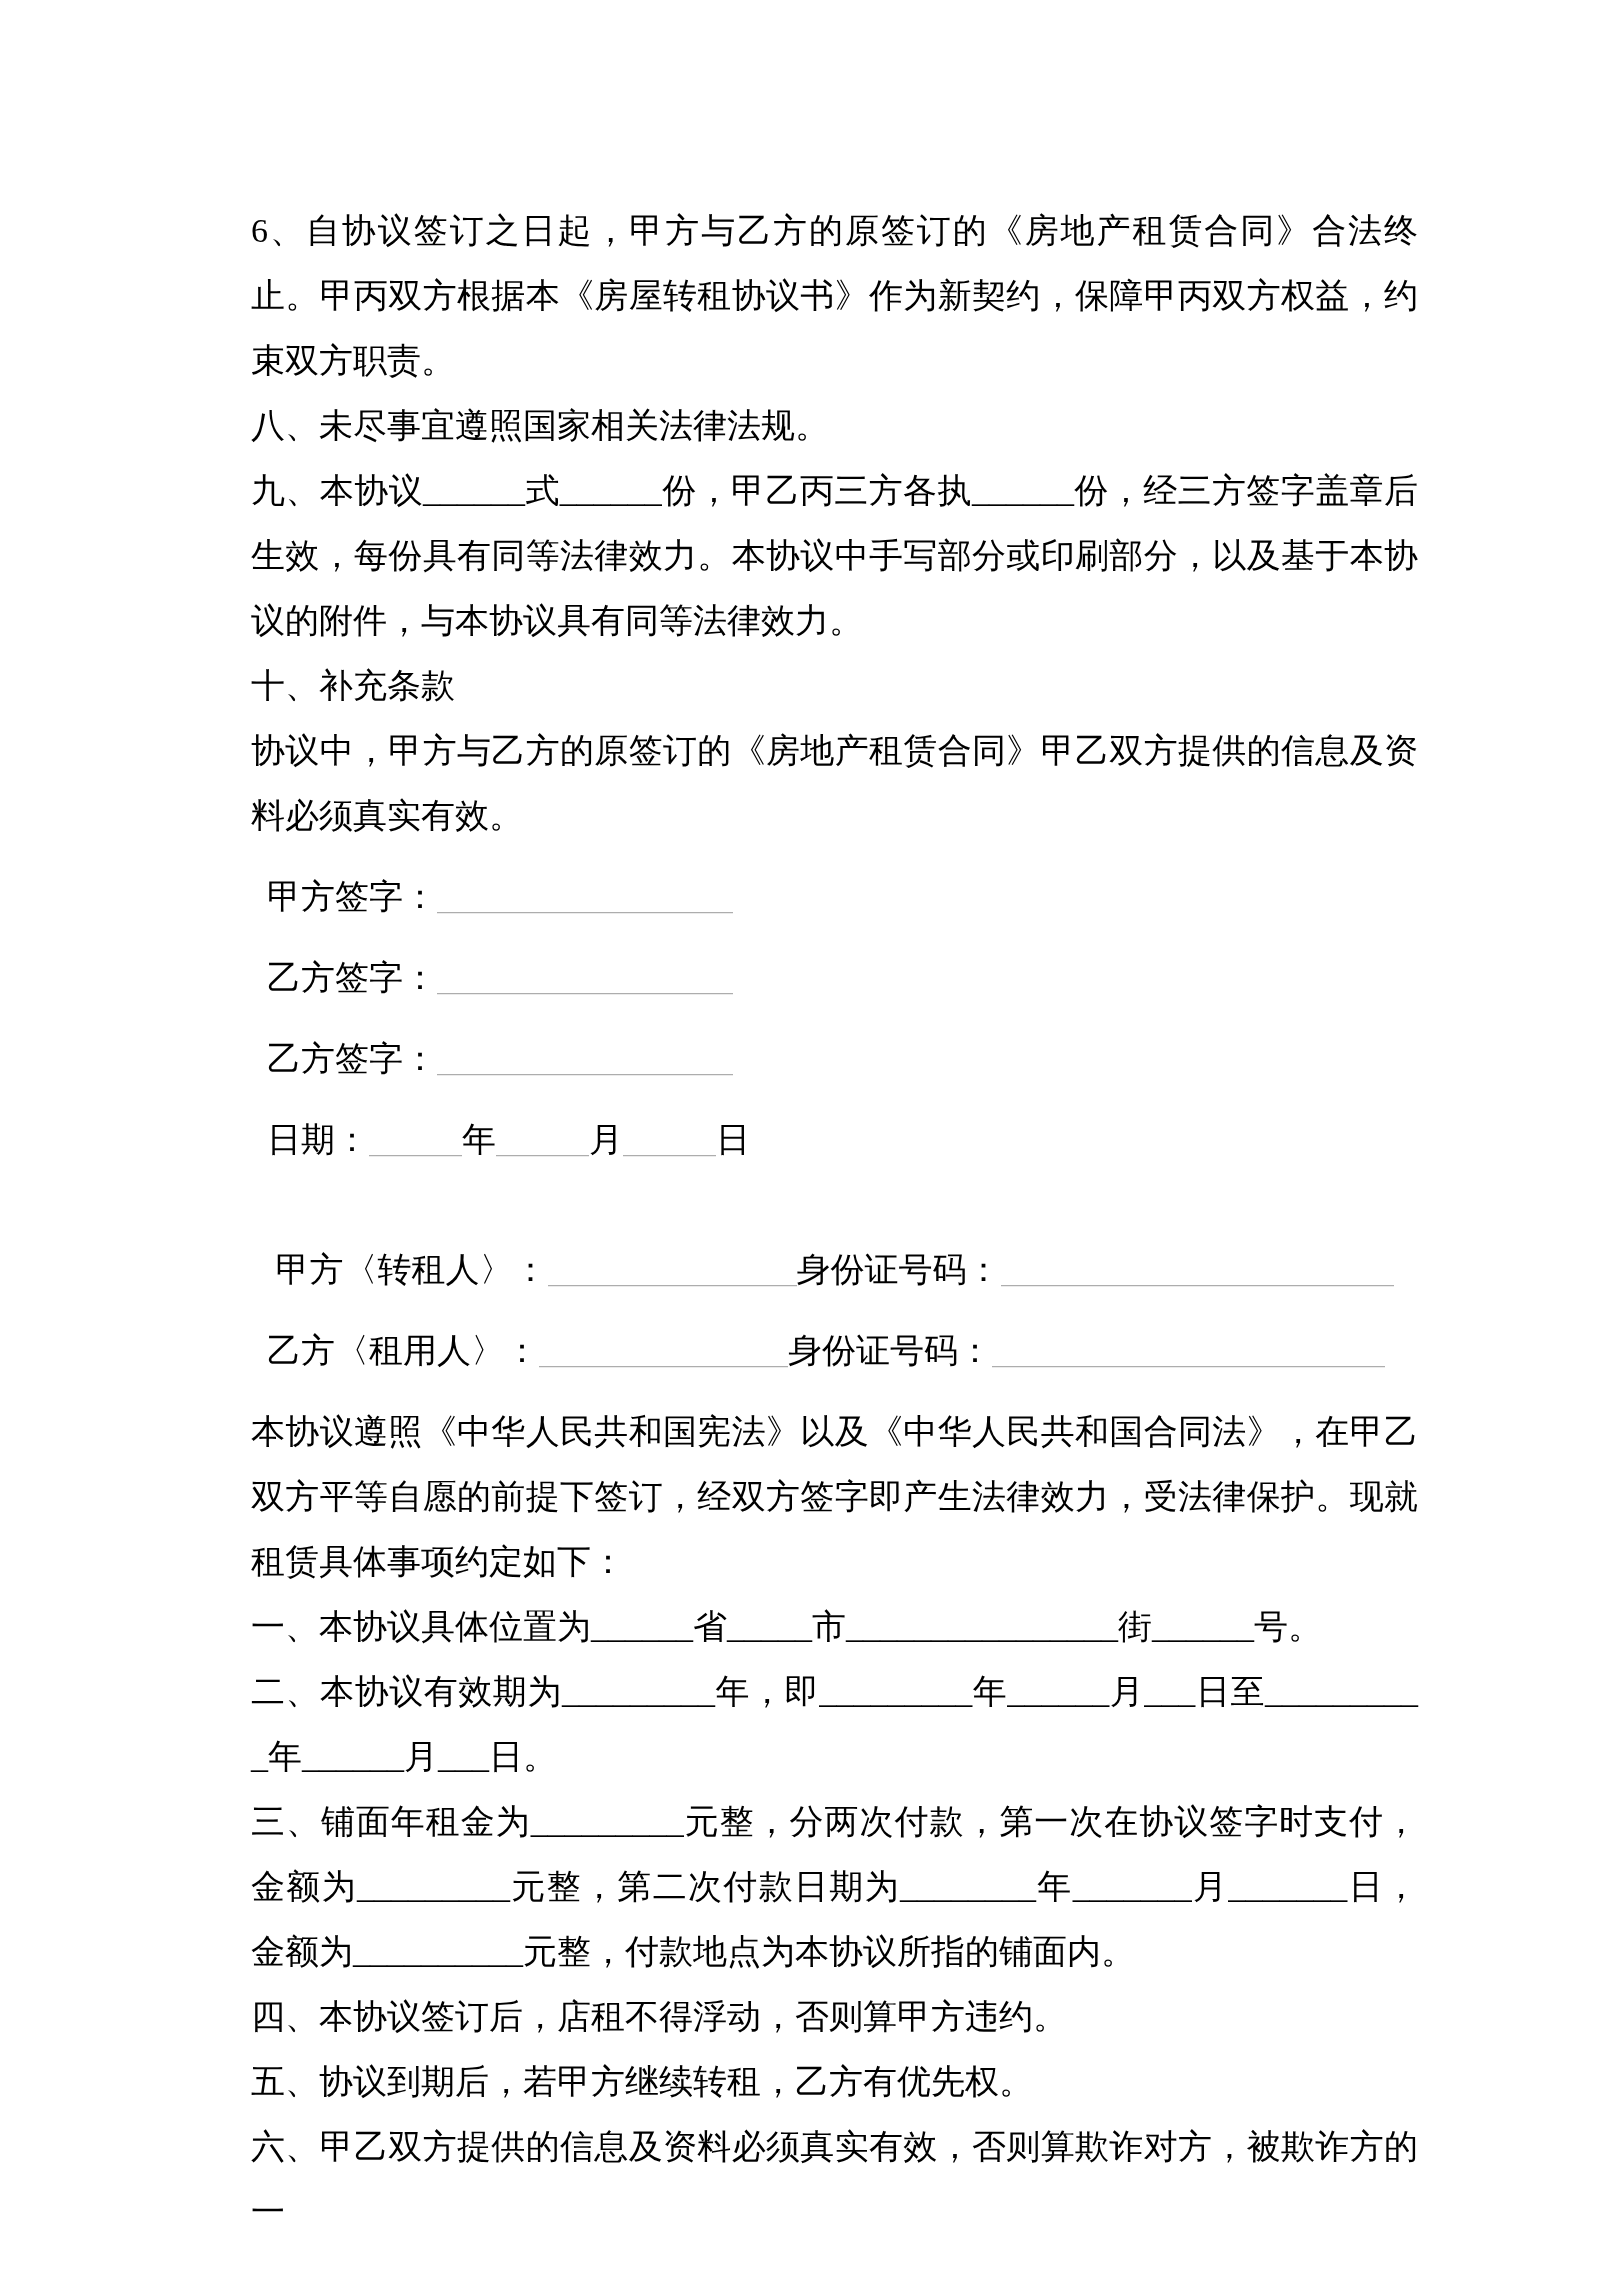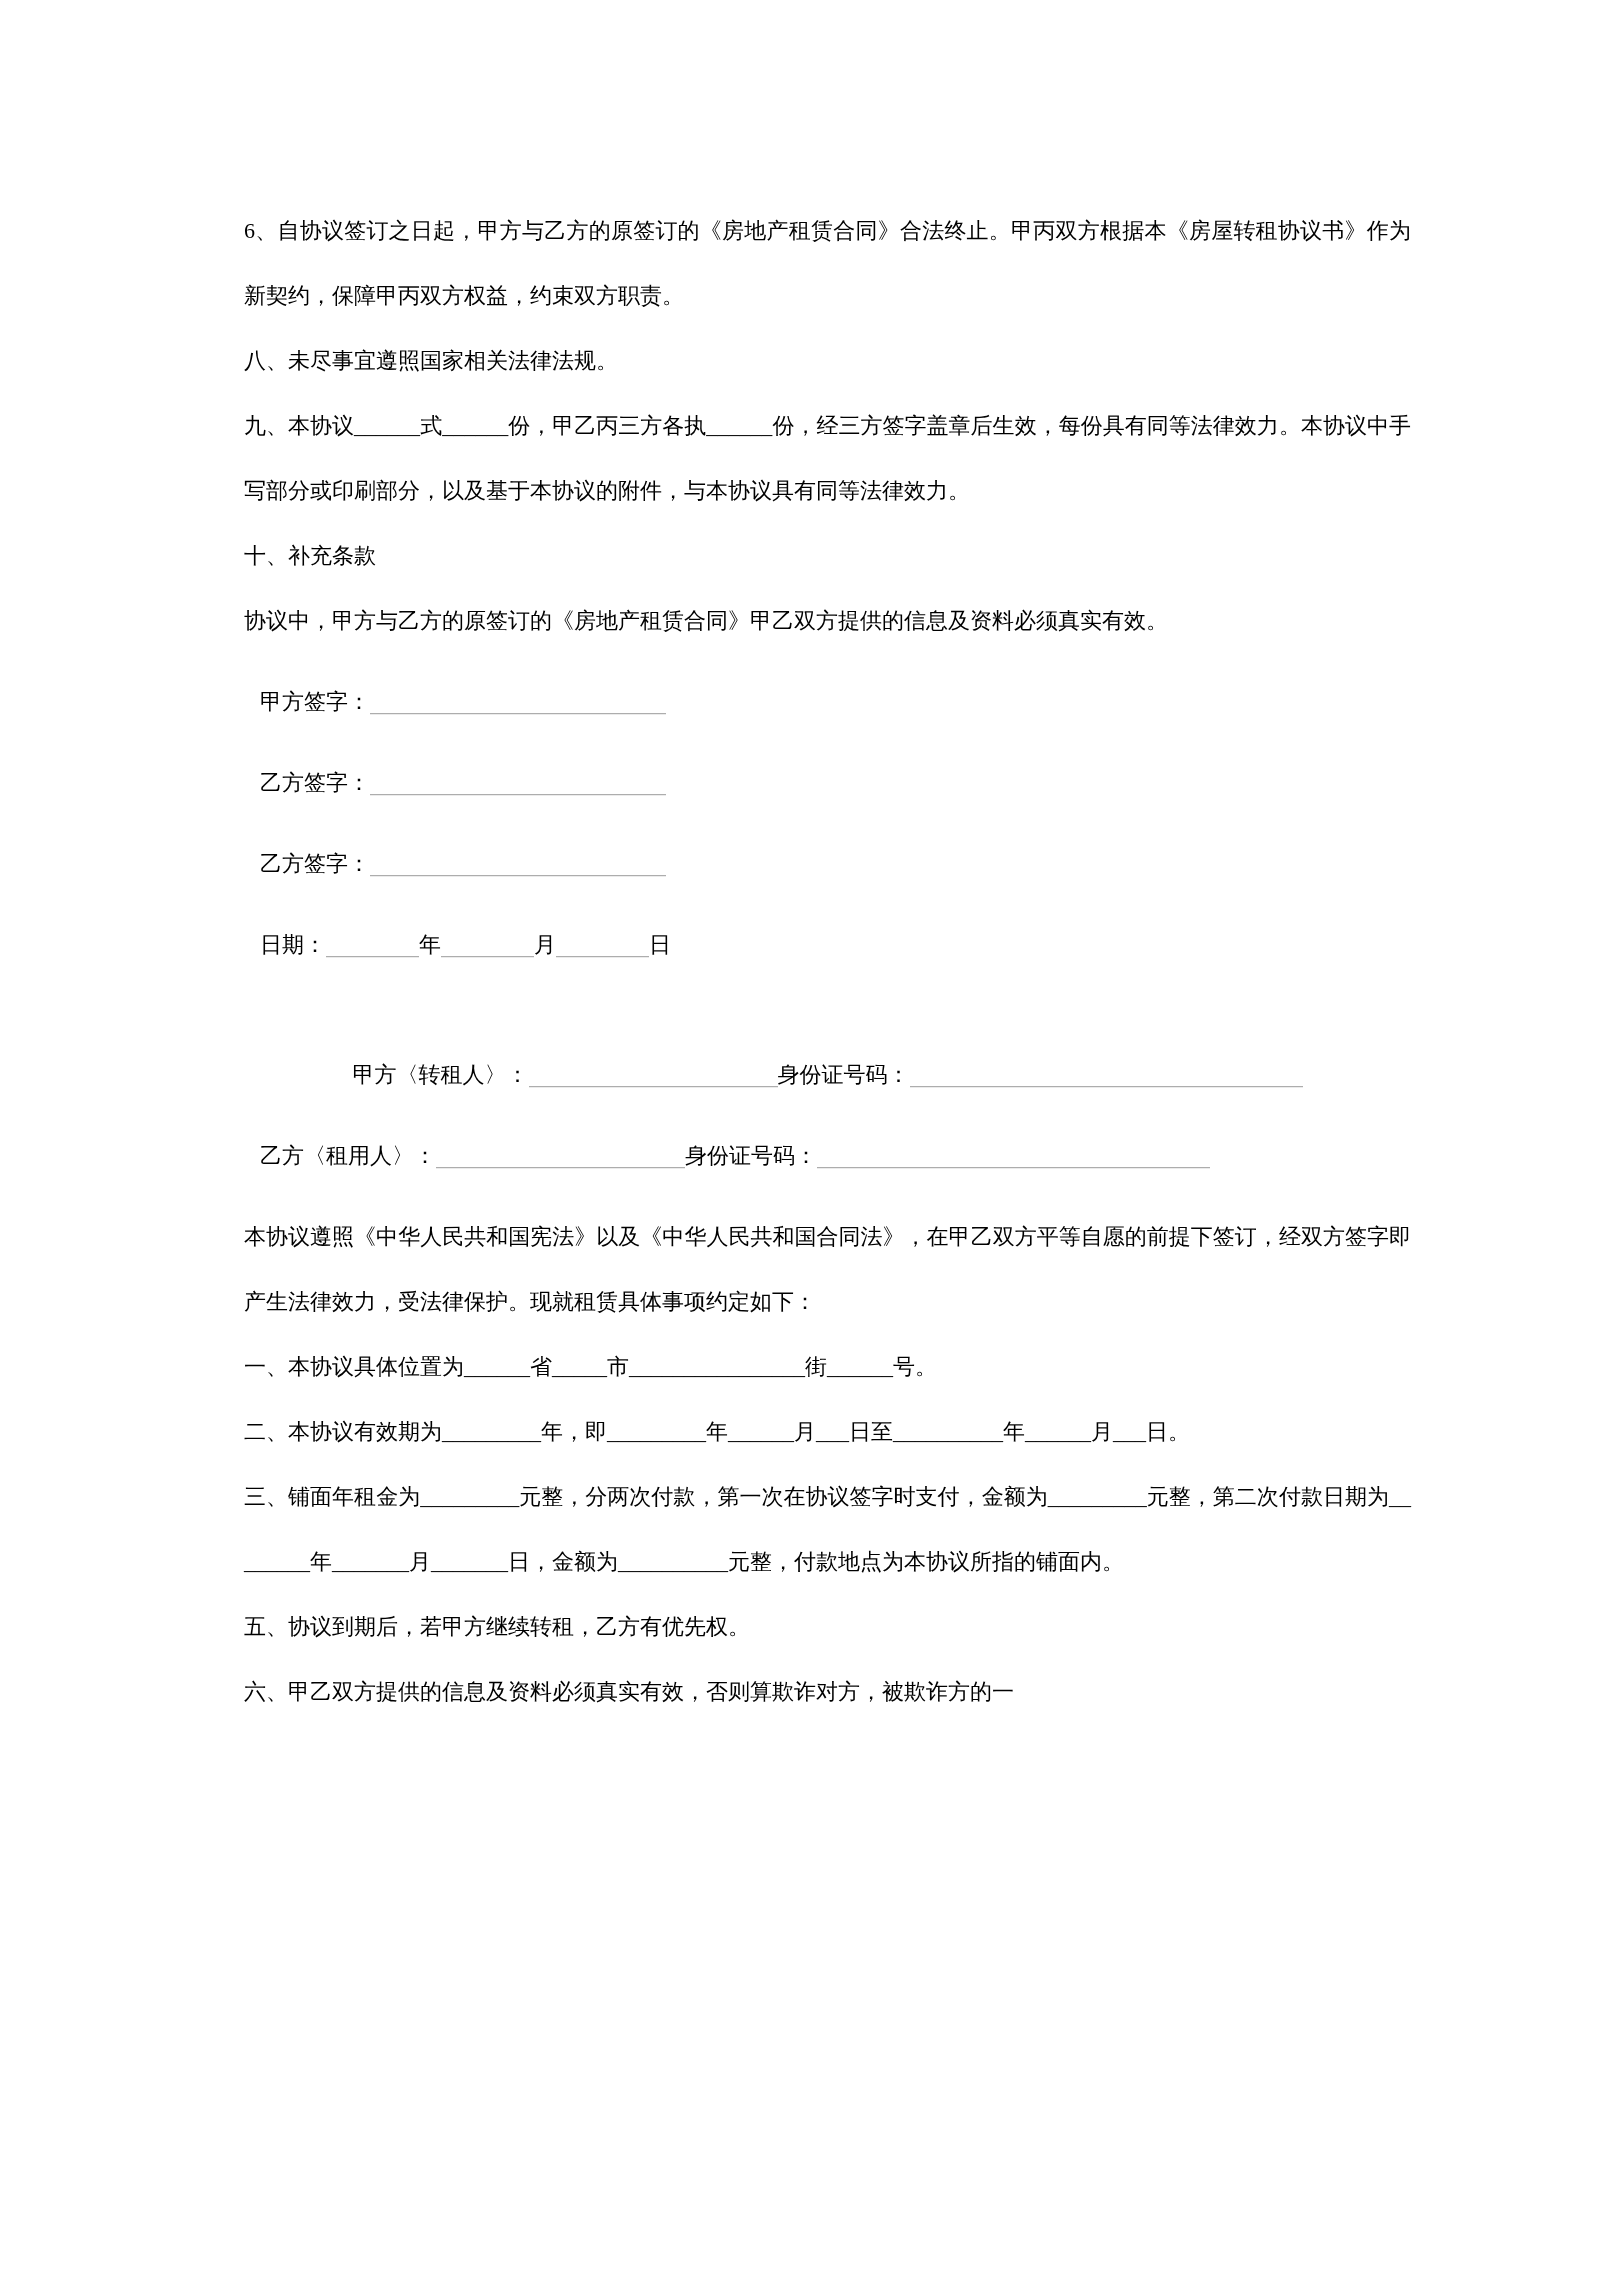--- a/index.html
+++ b/index.html
@@ -8,24 +8,24 @@
       width: 1623px;
       height: 2295px;
       background: #ffffff;
       position: relative;
       font-family: "Liberation Serif", "DejaVu Serif", serif;
       color: #000000;
       overflow: hidden;
     }
     .content {
       position: absolute;
-      left: 244px;
+      left: 251px;
       top: 198px;
       width: 1167px;
-      font-size: 22px;
+      font-size: 34px;
       line-height: 65px;
     }
     .para {
       margin: 0;
       text-align: justify;
       text-justify: inter-character;
       word-break: break-all;
     }
     .row {
       margin: 16px;
@@ -83,19 +83,20 @@
   </p>
 
   <p class="para">本协议遵照《中华人民共和国宪法》以及《中华人民共和国合同法》，在甲乙双方平等自愿的前提下签订，经双方签字即产生法律效力，受法律保护。现就租赁具体事项约定如下：</p>
 
   <p class="para">一、本协议具体位置为______省_____市________________街______号。</p>
 
   <p class="para">二、本协议有效期为_________年，即_________年______月___日至__________年______月___日。</p>
 
   <p class="para">三、铺面年租金为_________元整，分两次付款，第一次在协议签字时支付，金额为_________元整，第二次付款日期为________年_______月_______日，金额为__________元整，付款地点为本协议所指的铺面内。</p>
 
+  <p class="para">四、本协议签订后，店租不得浮动，否则算甲方违约。</p>
 
   <p class="para">五、协议到期后，若甲方继续转租，乙方有优先权。</p>
 
   <p class="para">六、甲乙双方提供的信息及资料必须真实有效，否则算欺诈对方，被欺诈方的一</p>
 
 </div>
 
 
 </body></html>

